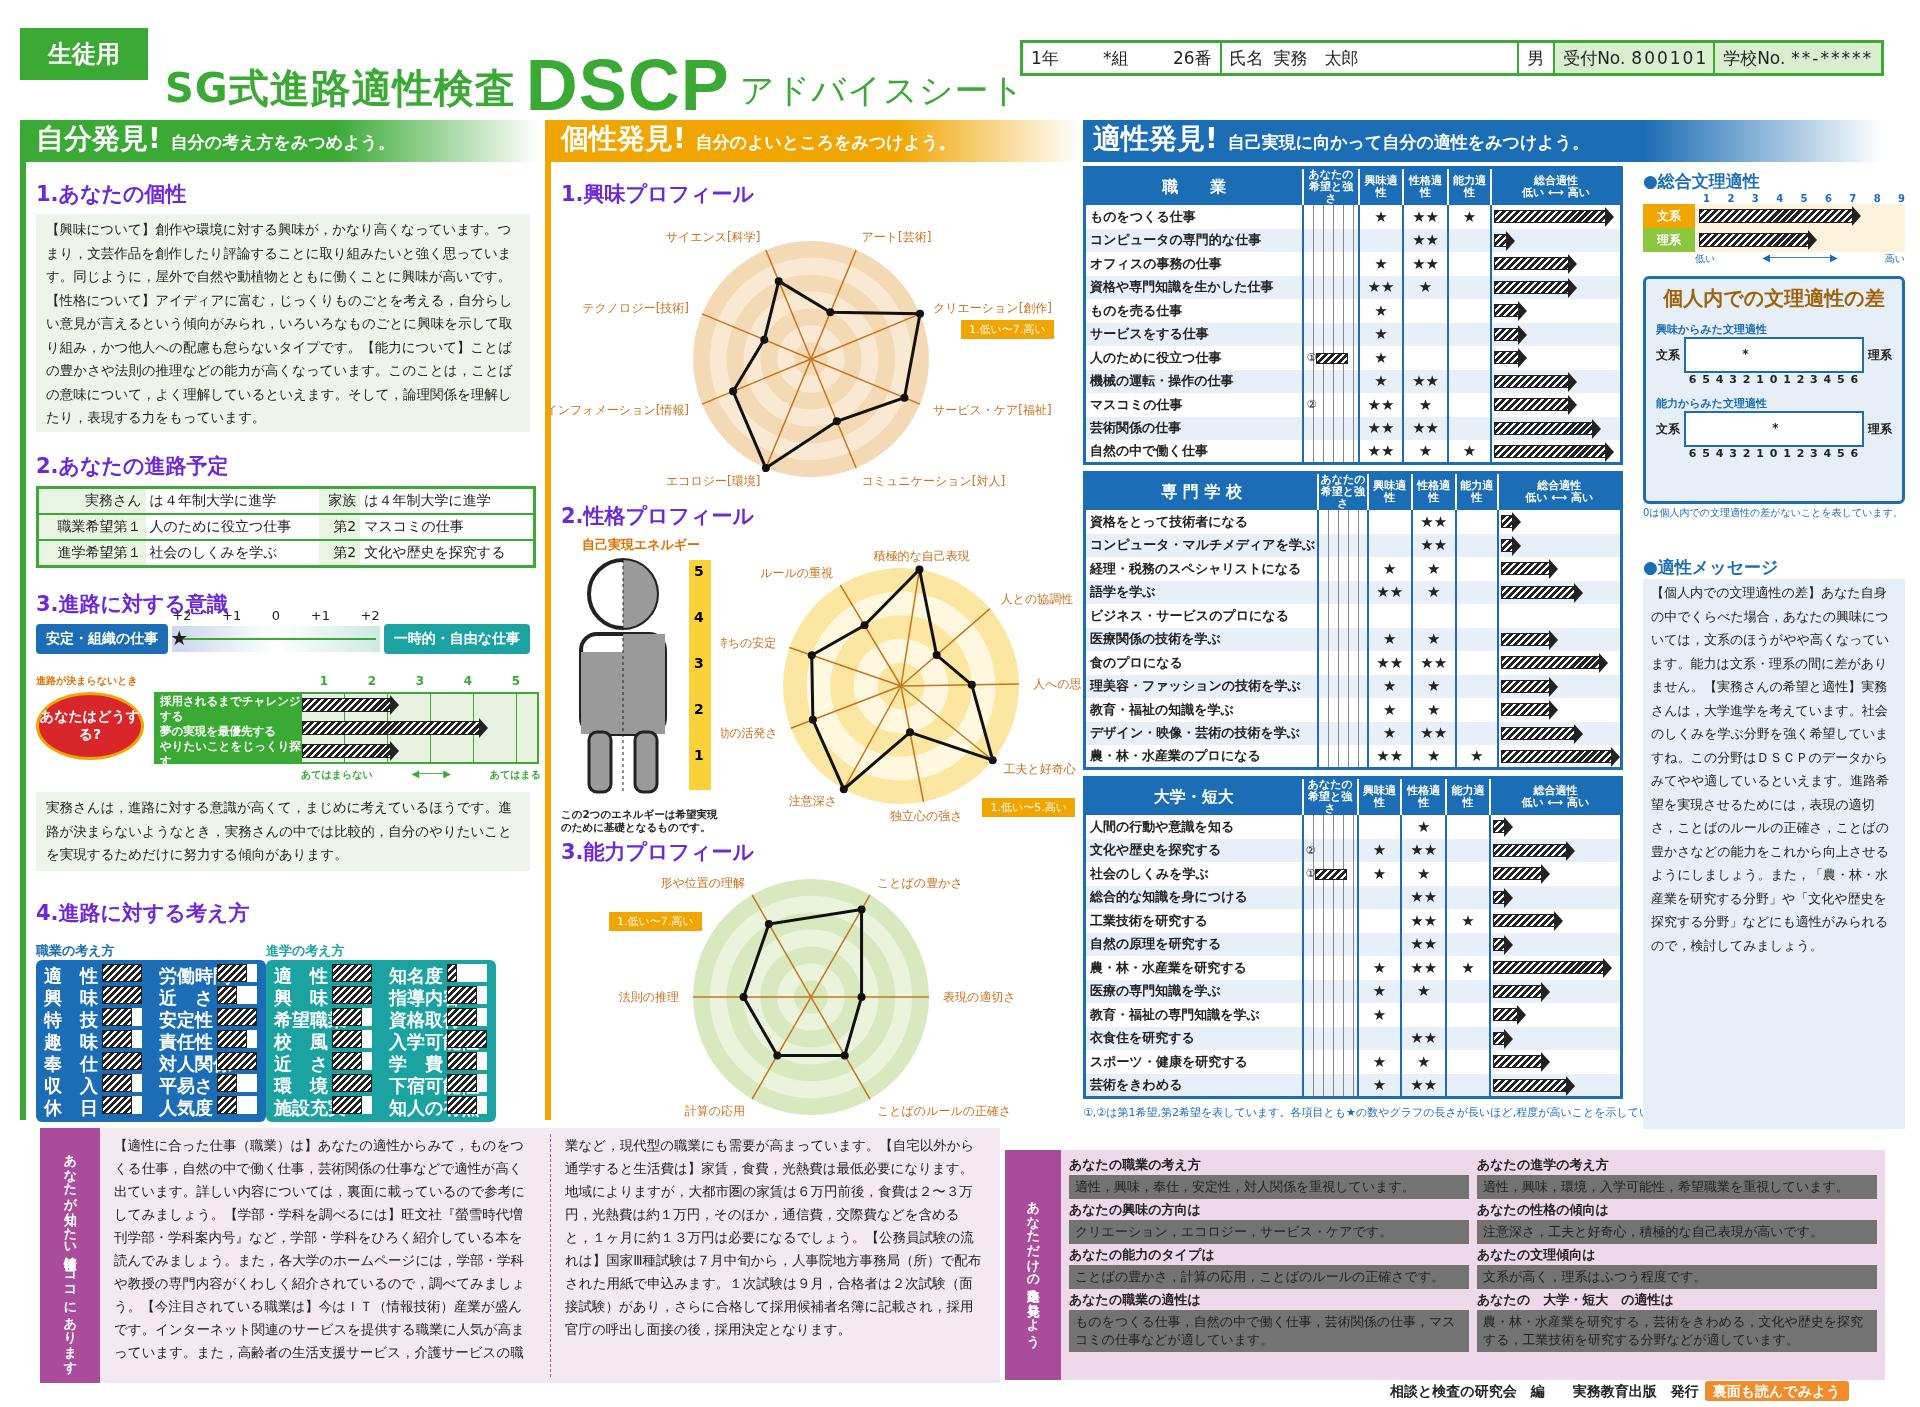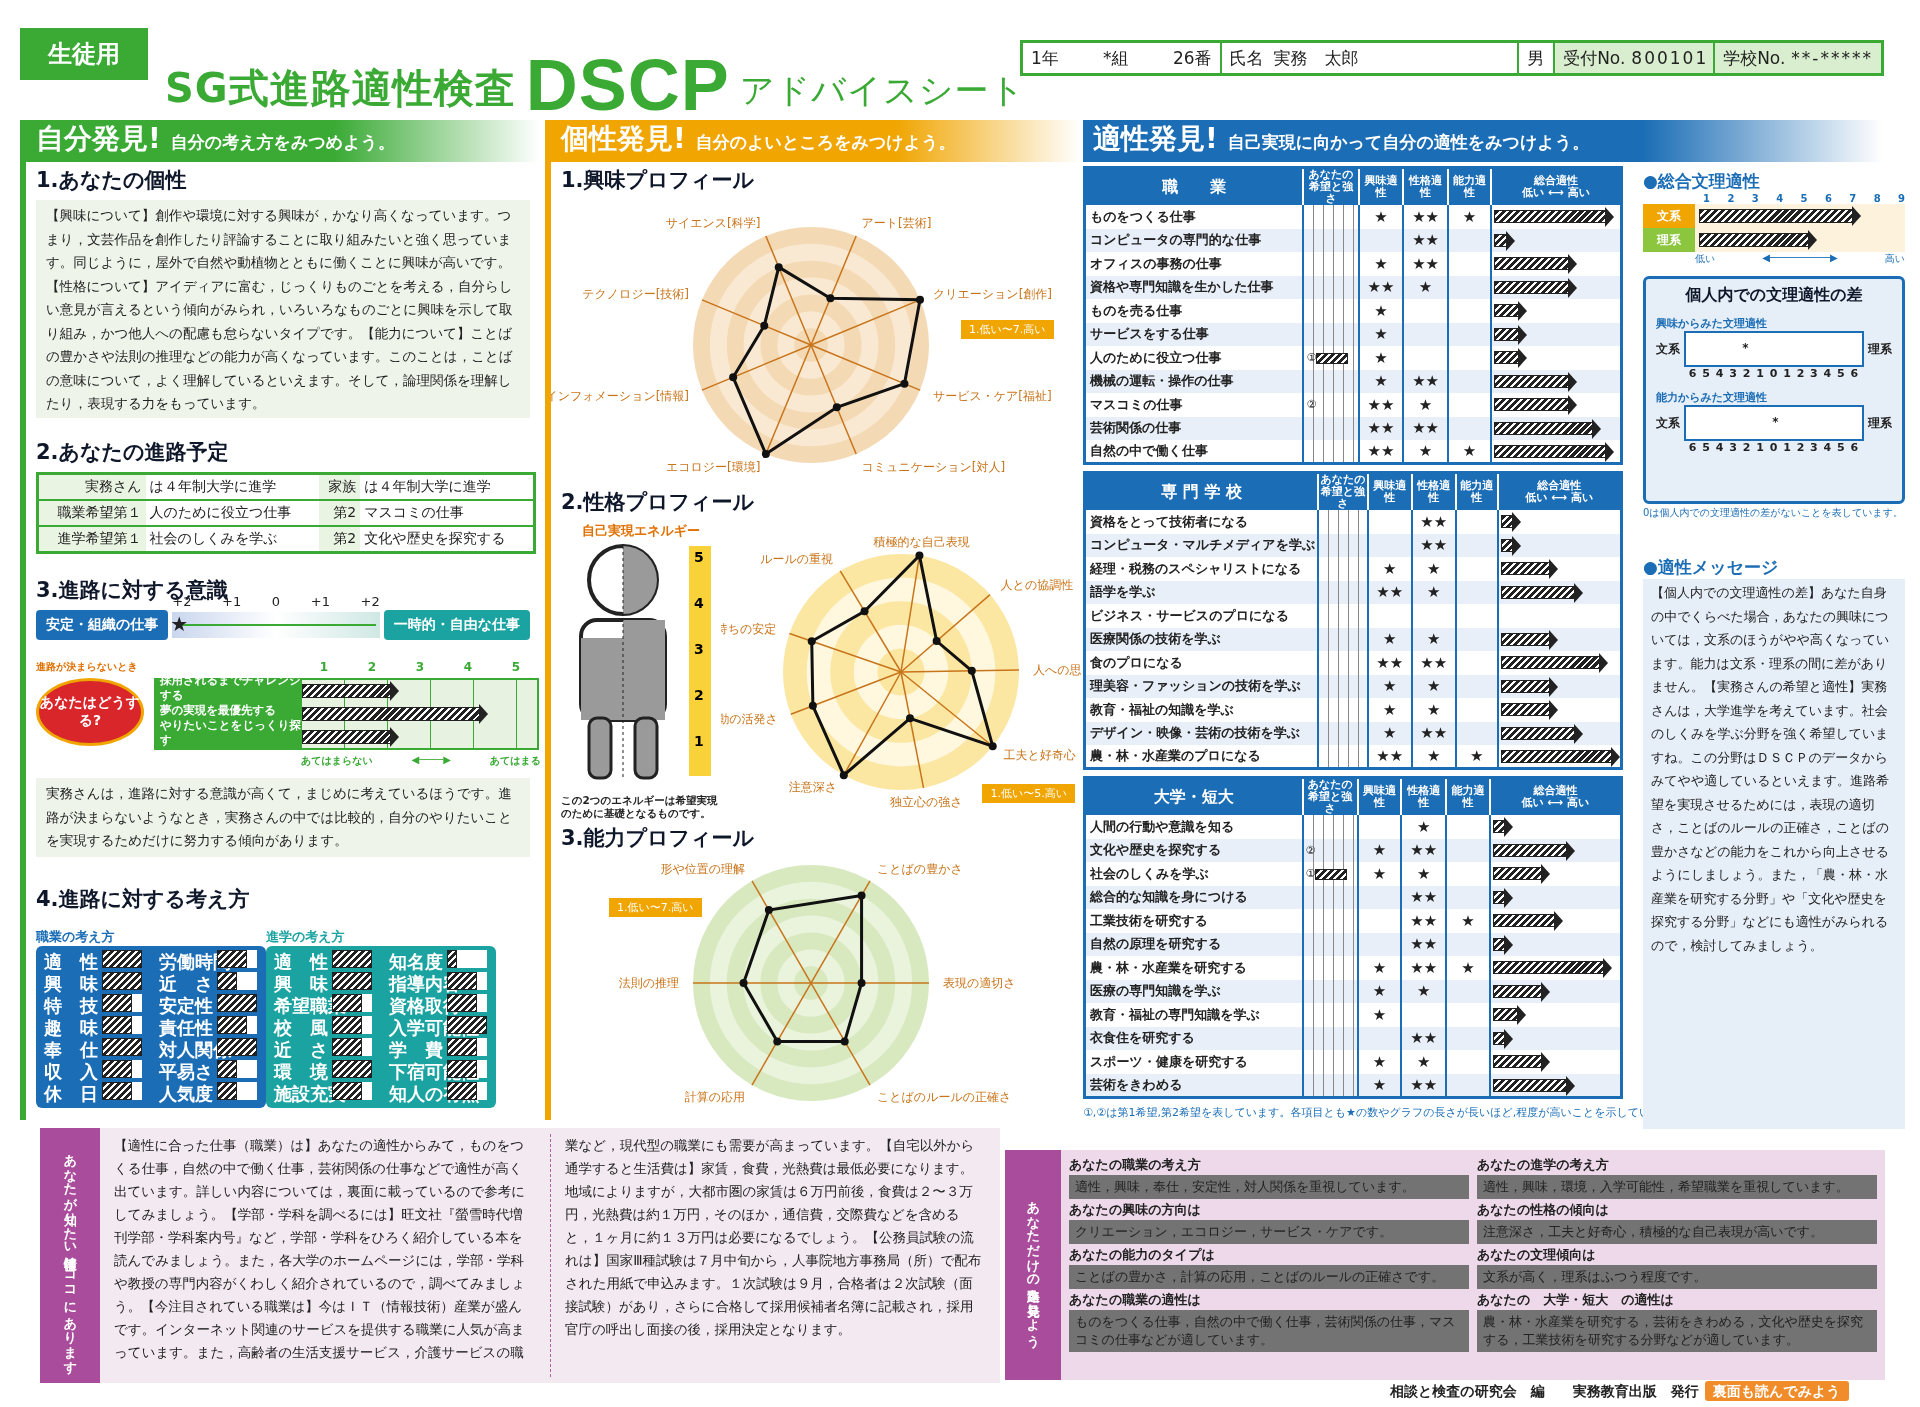--- a/index.html
+++ b/index.html
@@ -17,21 +17,21 @@
 
 .col1{left:20px;top:120px;width:520px;height:1000px;border-left:6px solid #3aaa35}
 .col2{left:545px;top:120px;width:535px;height:1000px;border-left:6px solid #f0a500}
 .col3{left:1083px;top:120px;width:560px;height:1000px}
 .sechead{height:42px;display:flex;align-items:baseline;padding-left:10px;color:#fff;font-weight:bold;gap:10px}
 .sechead .big{font-size:28px}
 .sechead .small{font-size:17px}
 .h-green{background:linear-gradient(90deg,#3aaa35 60%,#fff)}
 .h-orange{background:linear-gradient(90deg,#f0a500 65%,#fff)}
 .h-blue{background:linear-gradient(90deg,#1b6db5 70%,#fff)}
-.subh{color:#0f172a;font-weight:bold;font-size:21px;margin:4px 0 6px 10px}
+.subh{color:#6d28d9;font-weight:bold;font-size:21px;margin:18px 0 6px 10px}
 .textbox{background:#eef4ea;font-size:13.5px;line-height:23.5px;padding:4px 10px;margin:0 10px}
 table.plan{margin:0 10px;width:500px;border:3px solid #3aaa35;border-collapse:collapse;font-size:14px}
 table.plan td{border-top:2px solid #3aaa35;padding:3px 4px;white-space:nowrap}
 table.plan td.l{background:#eaf4e3;text-align:right}
 .scale{display:flex;align-items:center;margin:6px 10px}
 .pill{color:#fff;font-weight:bold;font-size:14px;padding:6px 10px;border-radius:4px}
 .hatch{background:repeating-linear-gradient(135deg,#222 0 3px,#fff 3px 5px);border:1px solid #222}
 .harrow{height:14px;position:relative}
 .harrow::after{content:"";position:absolute;right:-9px;top:-4px;border-left:9px solid #222;border-top:10px solid transparent;border-bottom:10px solid transparent}
 .boxc{border-radius:6px;padding:4px}
@@ -136,21 +136,21 @@
           <span>+1</span>
           <span>+2</span>
       </div>
     </div>
     <span class="pill" style="background:#1aa3a0">一時的・自由な仕事</span>
   </div>
   <div style="position:relative;height:110px;margin:24px 10px 0">
     <div style="position:absolute;left:0;top:14px;width:108px;height:68px;border-radius:50%;background:#d9262b;color:#fff;font-weight:bold;font-size:14px;display:flex;align-items:center;justify-content:center;text-align:center;border:3px solid #f0a500">あなたはどうする?</div>
     <div style="position:absolute;left:0;top:-4px;font-size:10px;color:#e07000;font-weight:bold">進路が決まらないとき</div>
     <div style="position:absolute;left:118px;top:14px;width:385px;height:72px;background:#e8f2e1;border:2px solid #3aaa35;display:flex">
-      <div style="width:146px;background:#3aaa35;color:#fff;font-weight:bold;font-size:11.5px;display:flex;flex-direction:column;justify-content:flex-end;padding-left:4px">
+      <div style="width:146px;background:#3aaa35;color:#fff;font-weight:bold;font-size:11.5px;display:flex;flex-direction:column;justify-content:space-between;padding-left:4px">
         <span>採用されるまでチャレンジする</span>
           <span>夢の実現を最優先する</span>
           <span>やりたいことをじっくり探す</span>
       </div>
       <div style="flex:1;display:flex;flex-direction:column;justify-content:space-around;padding-right:12px;background-image:repeating-linear-gradient(90deg,transparent 0 42px,#3aaa35 42px 43px)">
         <div class="hatch harrow" style="width:40%"></div>
         <div class="hatch harrow" style="width:80%"></div>
         <div class="hatch harrow" style="width:40%"></div>
       </div>
     </div>
@@ -901,21 +901,21 @@
         <span style="width: 52px; color: rgb(255, 255, 255); font-weight: bold; font-size: 12px; text-align: center; height: 100%; line-height: 24px; background: rgb(140, 198, 63);">理系</span>
         <div class="hatch harrow" style="width: 110px; margin-left: 4px;"></div>
       </div>
     </div>
   <div style="display:flex;justify-content:space-between;font-size:10px;color:#1b6db5;padding-left:52px">
       <span>低い</span>
       <span>◀──────────▶</span>
       <span>高い</span>
     </div>
   <div style="border:3px solid #1b6db5;border-radius:6px;background:#e6eef8;margin-top:10px;padding:6px 10px;height:228px">
-    <div style="color:#0f172a;font-weight:bold;font-size:16px;text-align:center">個人内での文理適性の差</div>
+    <div style="color:#a16207;font-weight:bold;font-size:20px;text-align:center">個人内での文理適性の差</div>
     <div style="color:#1b6db5;font-weight:bold;font-size:11px;margin-top:10px">興味からみた文理適性</div>
     <div style="display:flex;align-items:center;gap:4px;font-size:12px;font-weight:bold">
         <span>文系</span>
         <div style="flex:1;height:36px;background:#fff;border:2px solid #1b6db5;position:relative">
           <span style="position:absolute;left:32%;top:8px">*</span>
         </div>
         <span>理系</span>
       </div>
     <div style="text-align:center;font-size:11px;font-weight:bold;letter-spacing:1px">6 5 4 3 2 1 0 1 2 3 4 5 6</div>
     <div style="color:#1b6db5;font-weight:bold;font-size:11px;margin-top:10px">能力からみた文理適性</div>

